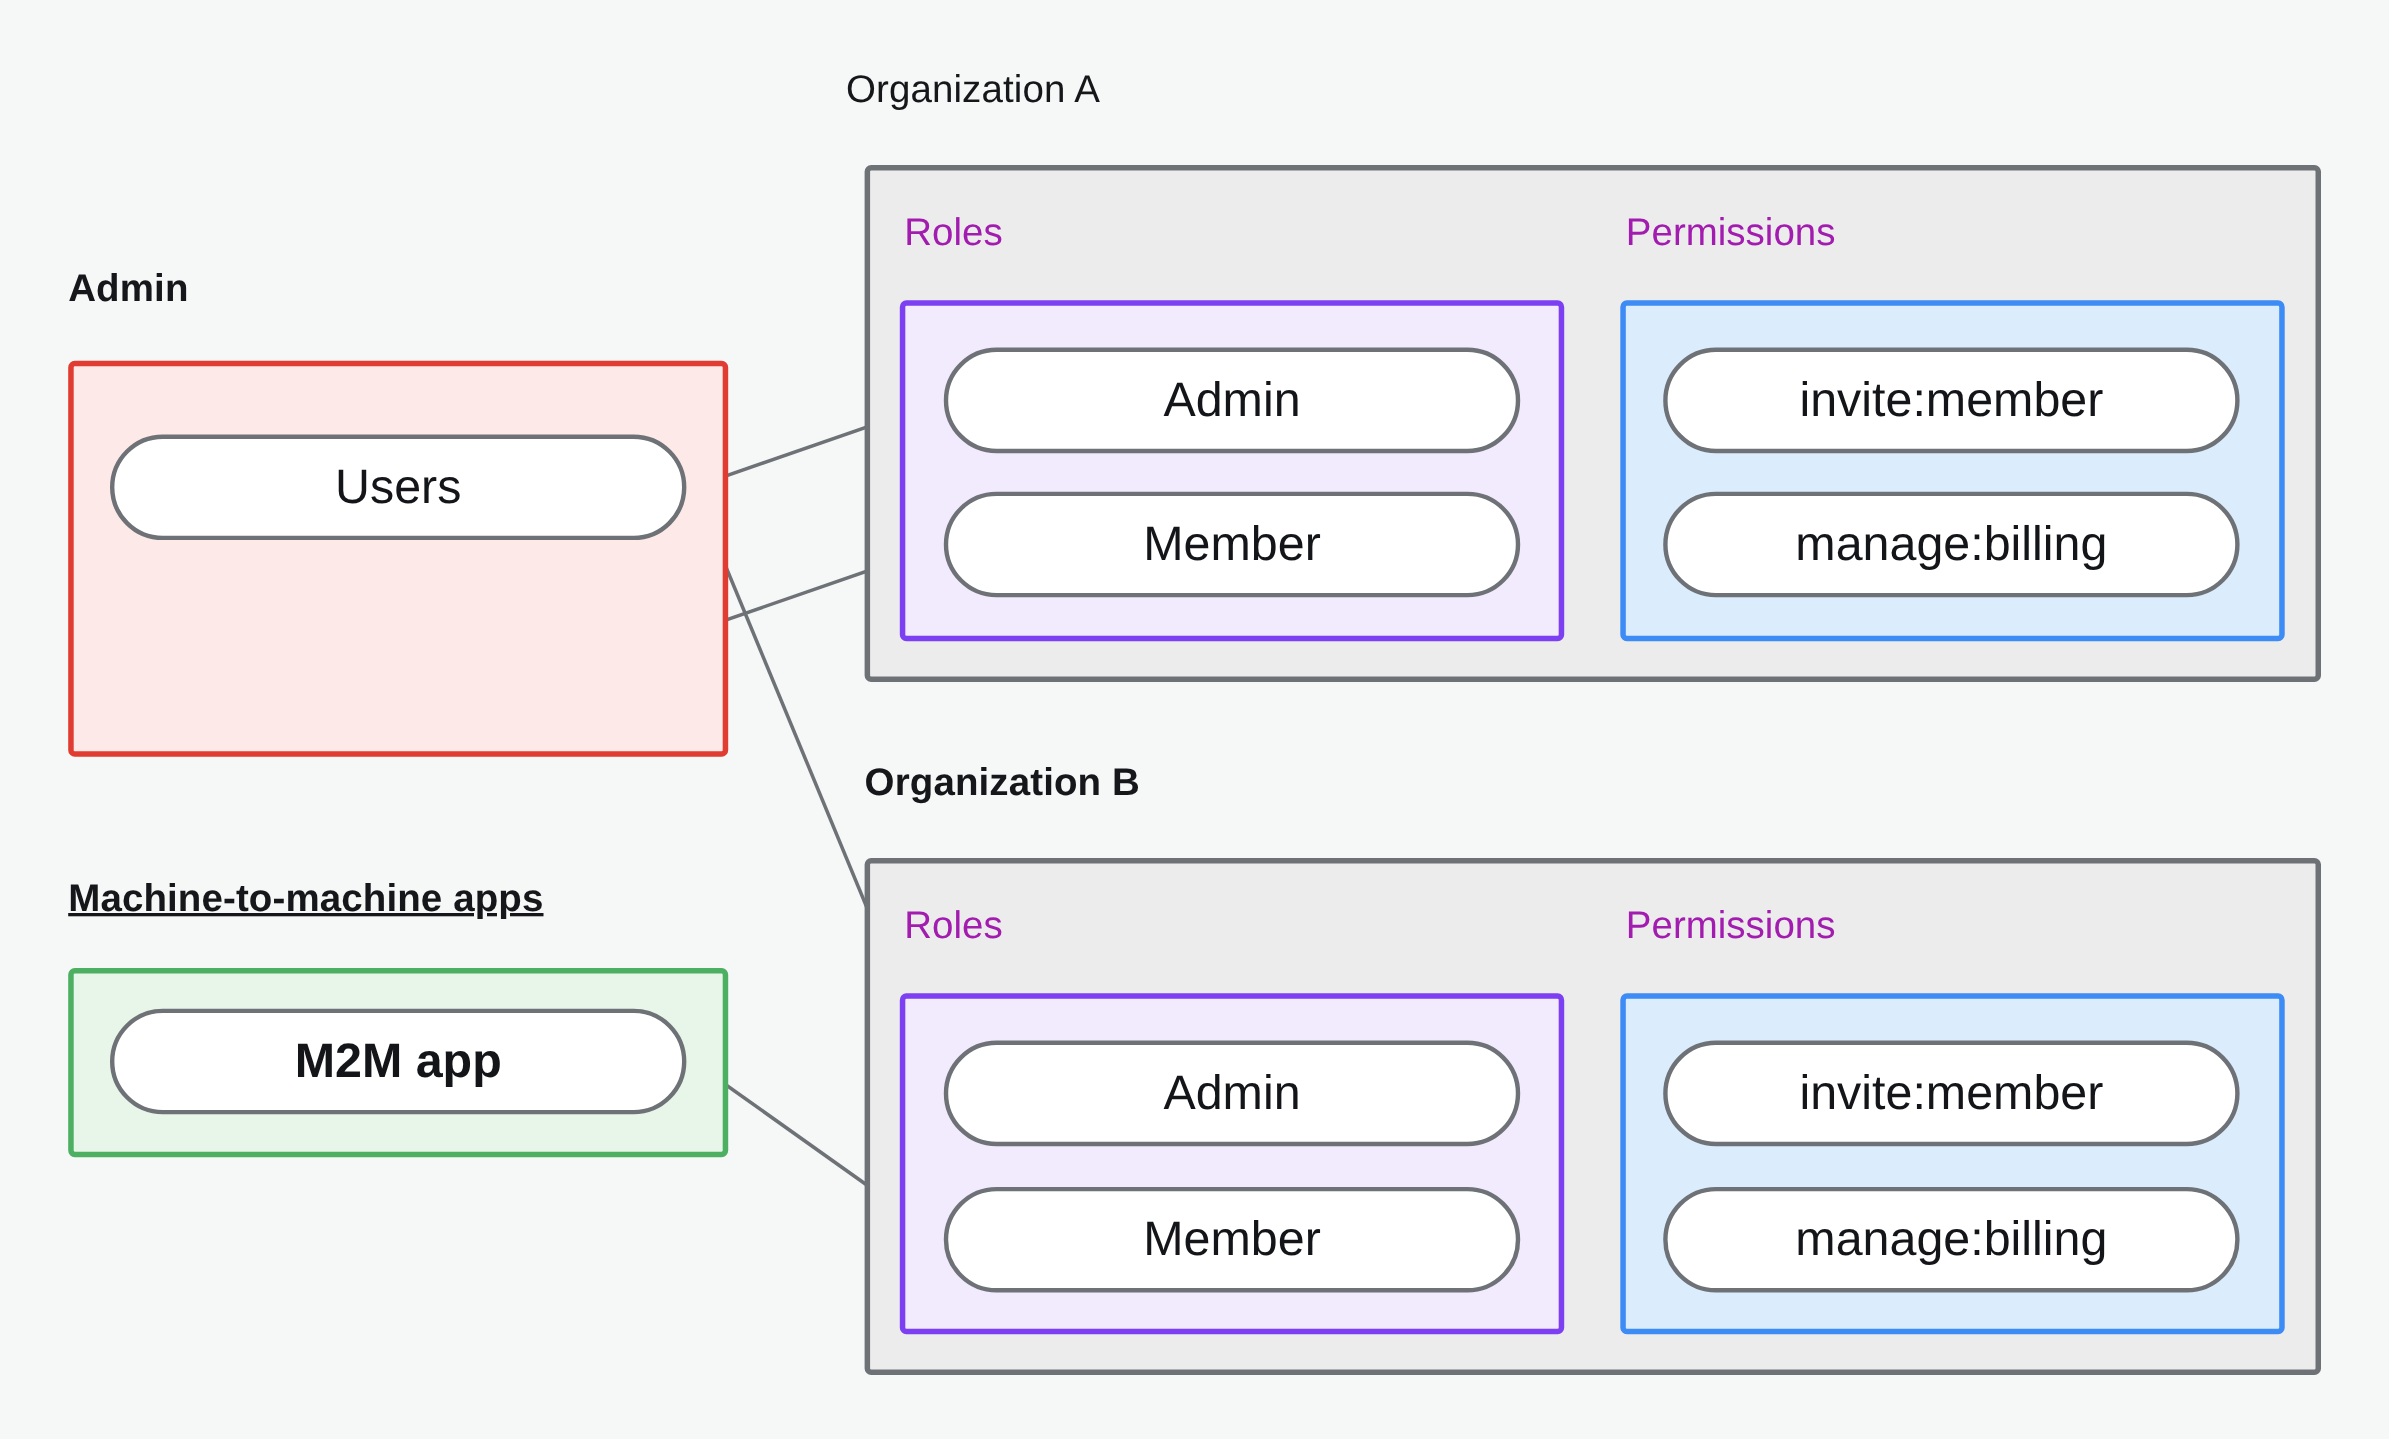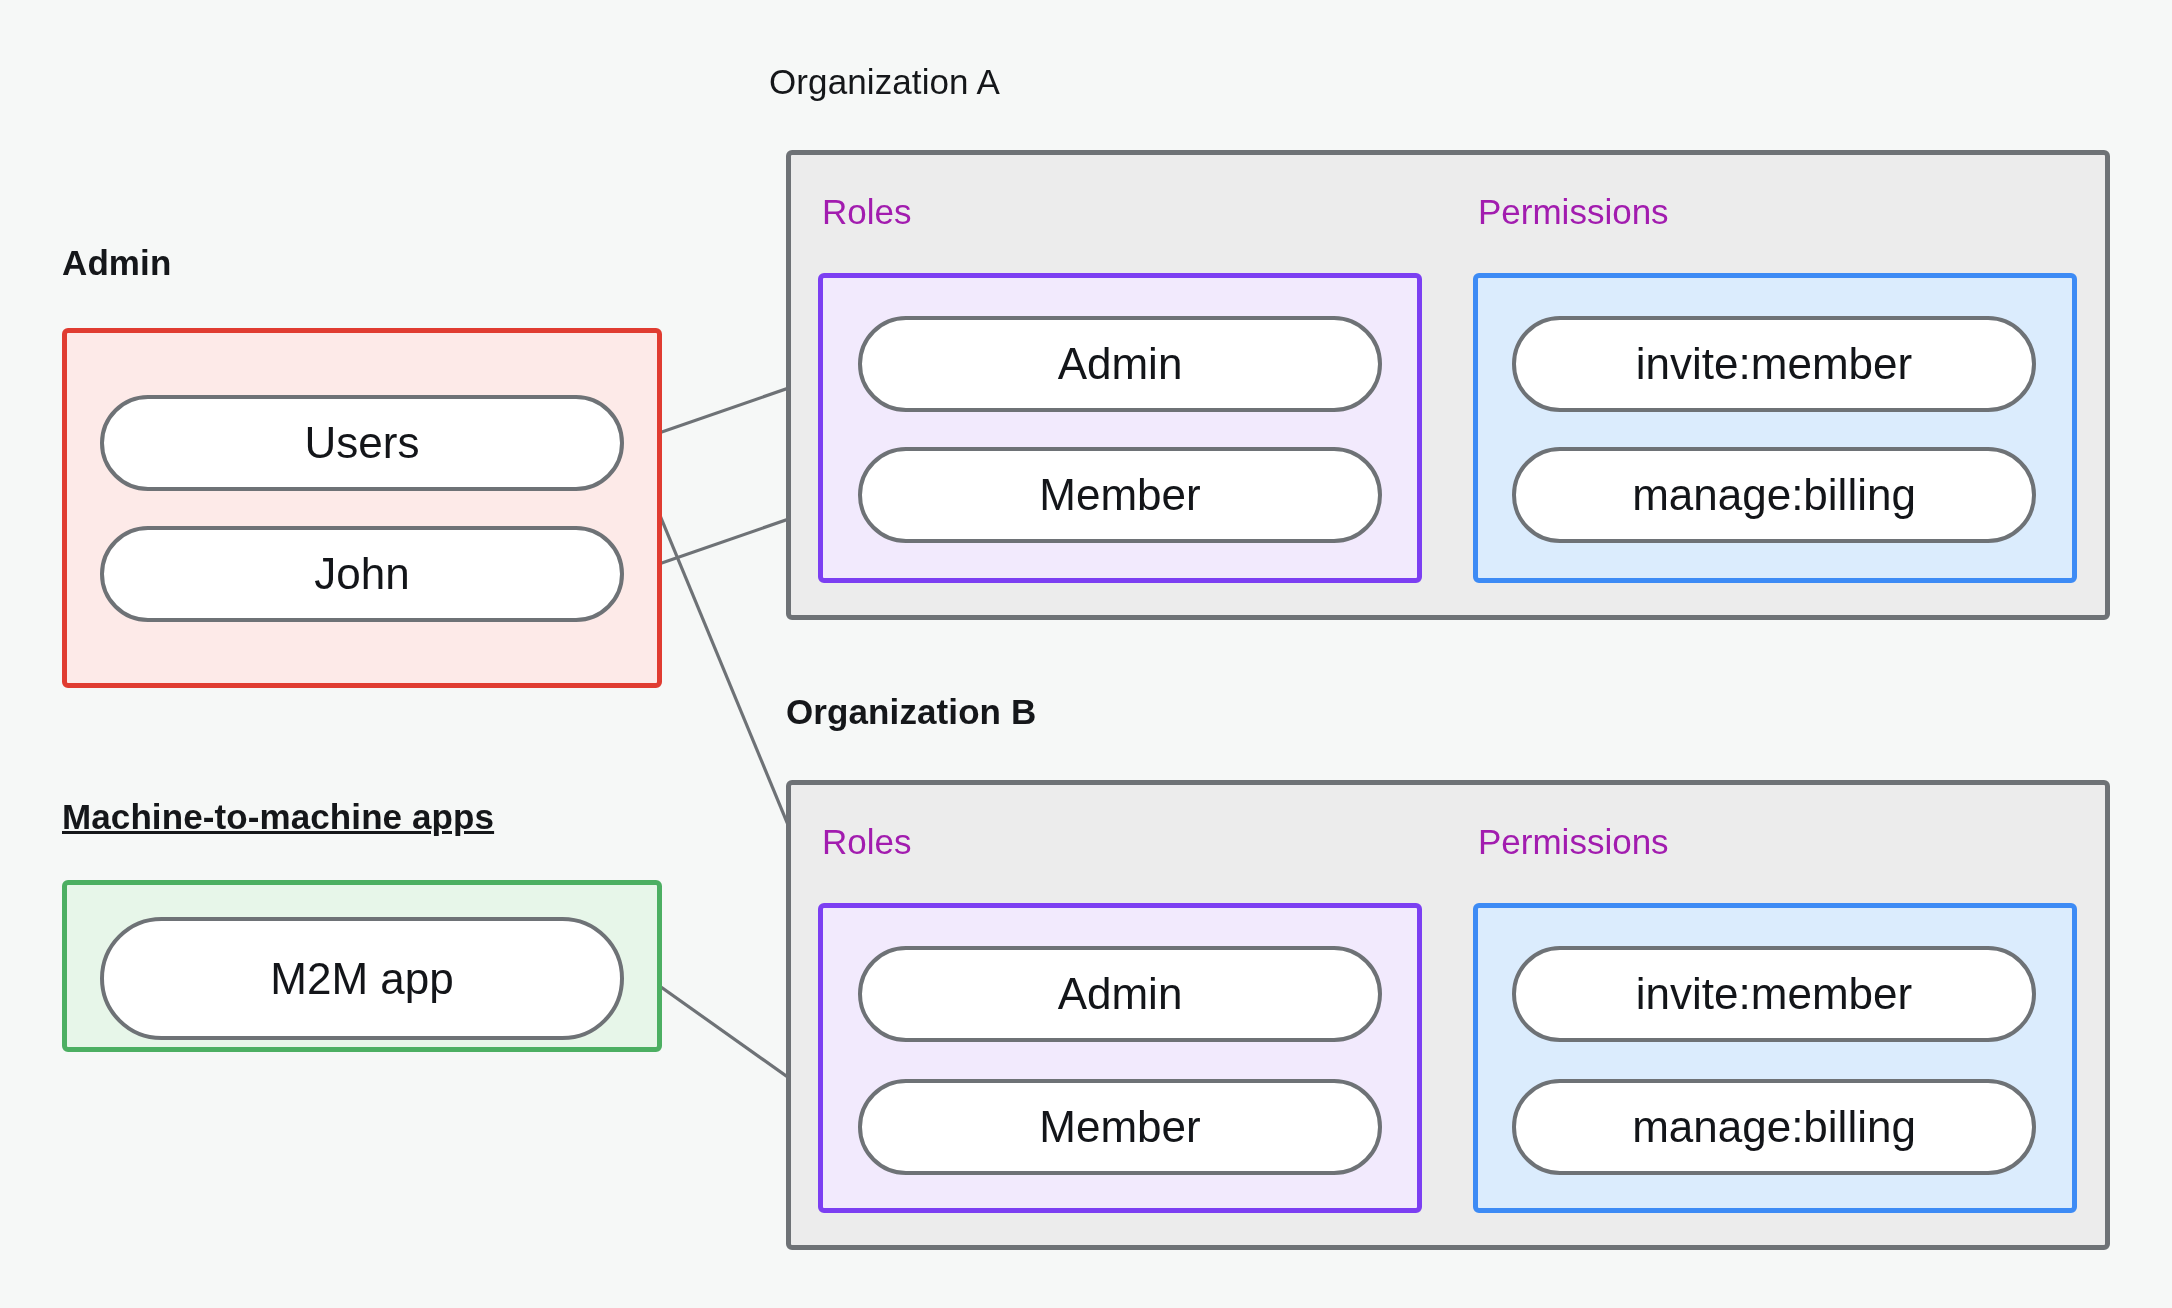--- a/index.html
+++ b/index.html
@@ -147,27 +147,26 @@
   </svg>
 
   <div class="layer-nodes">
 
     <div class="caption" style="left:62px; top:243px;">Admin</div>
 
     <div class="group-box box-users" style="left:62px; top:328px; width:600px; height:360px;"></div>
 
     <div class="pill" style="left:100px; top:395px; width:524px; height:96px;">Users</div>
 
-    <div class="pill" style="left:100px; top:526px; width:524px; height:96px;">John</div>
 
     <div class="caption" style="left:62px; top:797px;text-decoration:underline;">Machine-to-machine apps</div>
 
     <div class="group-box box-m2m" style="left:62px; top:880px; width:600px; height:172px;"></div>
 
-    <div class="pill" style="left:100px; top:917px; width:524px; height:123px;">M2M app</div>
+    <div class="pill" style="left:100px; top:917px; width:524px; height:96px;font-weight:bold;">M2M app</div>
 
     <div class="caption light" style="left:758px; top:62px;margin-left:11px;">Organization A</div>
 
     <div class="group-box box-org" style="left:786px; top:150px; width:1324px; height:470px;"></div>
 
     <div class="section-label" style="left:822px; top:192px;">Roles</div>
 
     <div class="section-label" style="left:1478px; top:192px;">Permissions</div>
 
     <div class="group-box box-roles" style="left:818px; top:273px; width:604px; height:310px;"></div>

